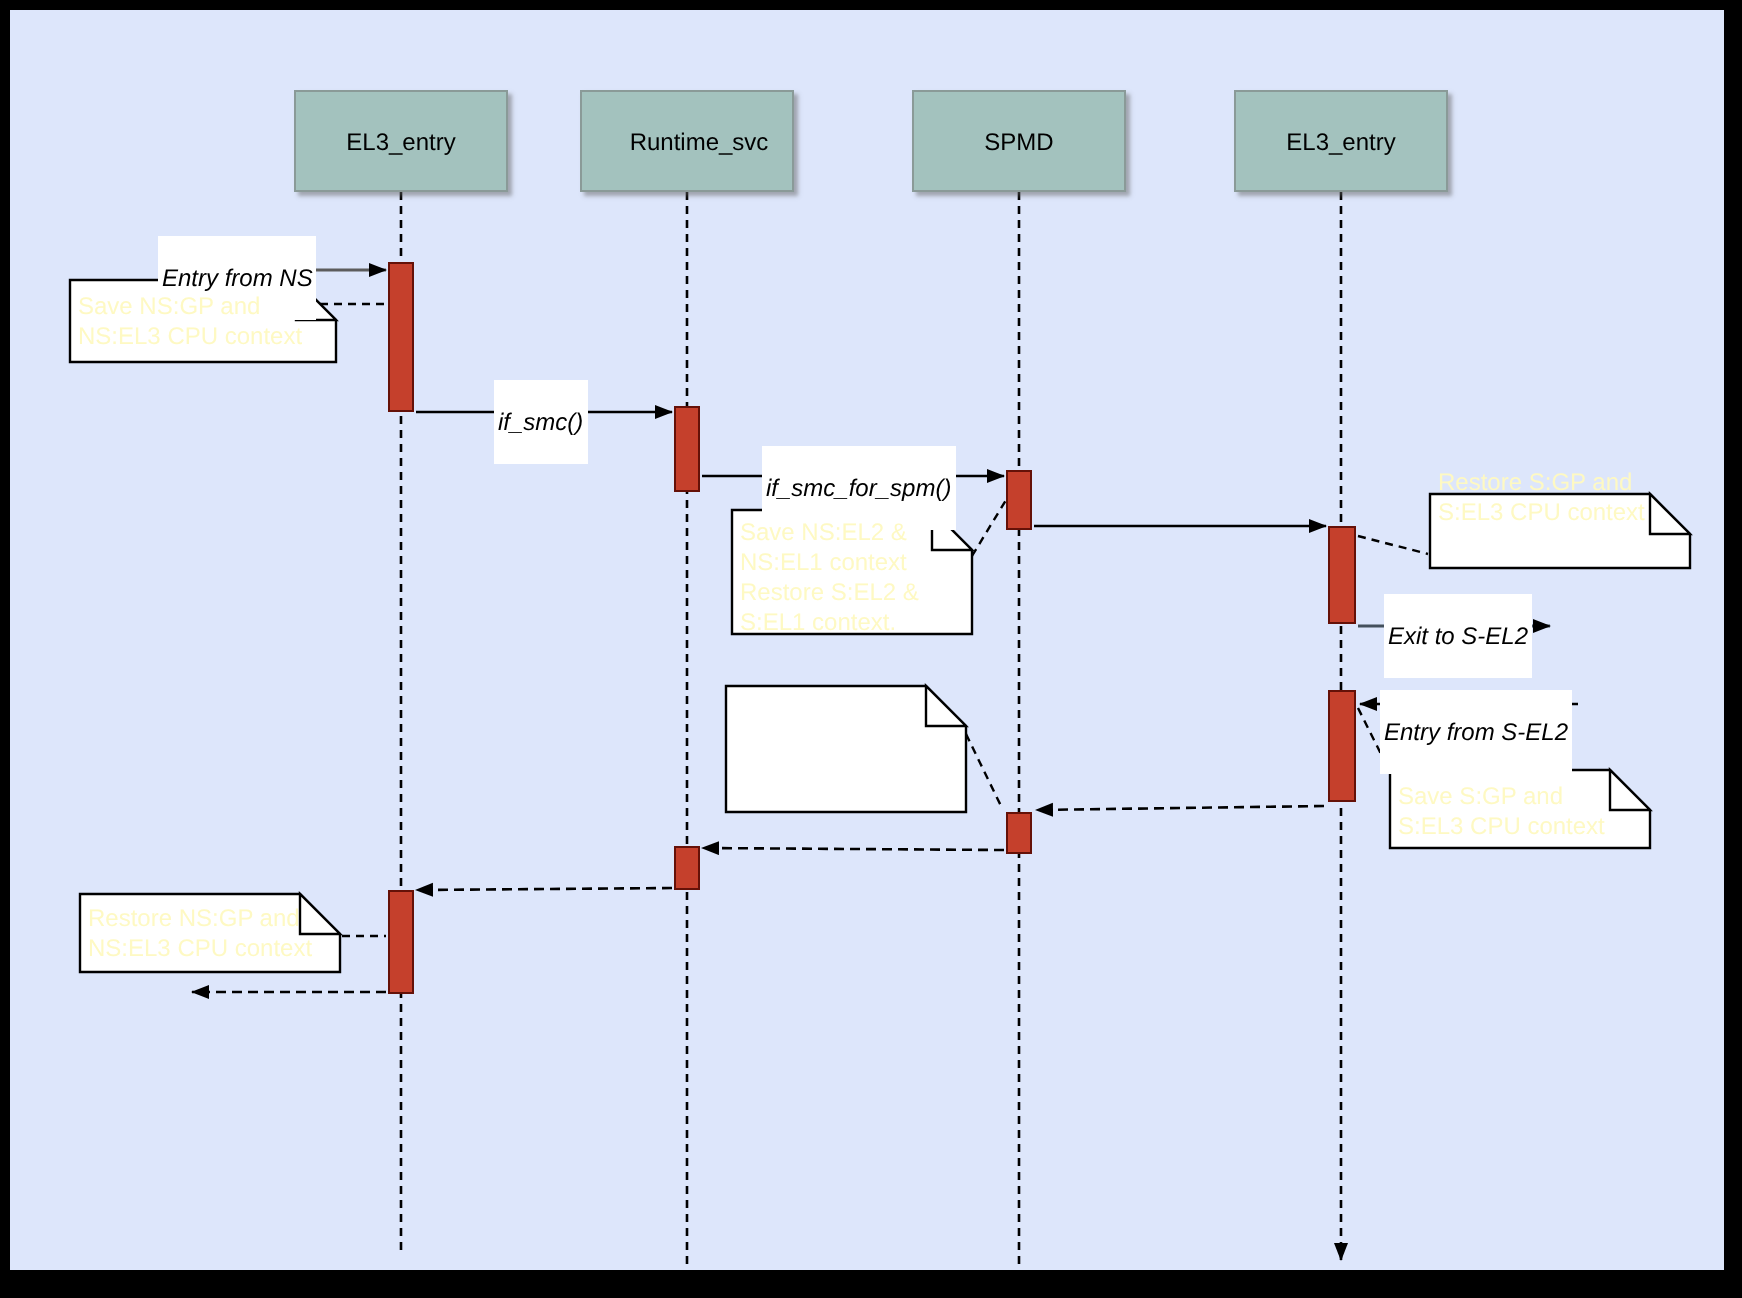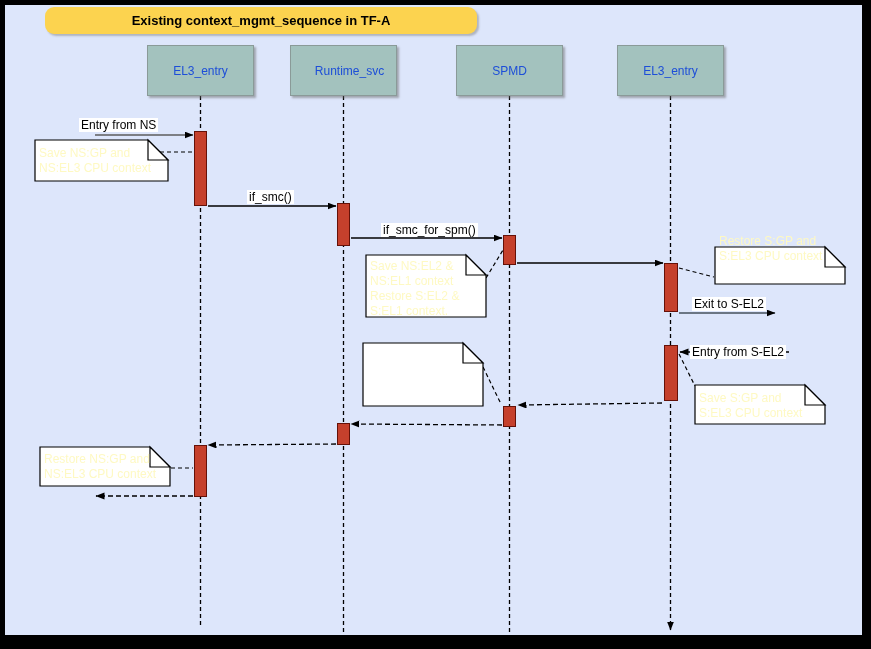--- a/index.html
+++ b/index.html
@@ -27,33 +27,33 @@
     background:var(--title-fill);border-radius:9px;
     display:flex;align-items:center;justify-content:center;
     font-size:13px;font-weight:bold;color:#000;
     box-shadow:2px 2px 2px rgba(120,120,120,0.45);
     z-index:3;
   }
   .lifeline-header{
     top:45px;width:107px;height:51px;
     background:var(--lifeline-fill);border:1px solid #8a9a98;
     display:flex;align-items:center;justify-content:center;
-    font-size:12px;color:#1d4ed8;
+    font-size:12px;color:#000000;
     box-shadow:2px 2px 2px rgba(100,100,100,0.5);
     box-sizing:border-box;z-index:3;
   }
   svg#connector-layer{position:absolute;left:0;top:0;z-index:2;}
   .activation{
     background:var(--activation-fill);
     border:1.5px solid var(--activation-border);
     box-sizing:border-box;z-index:4;
   }
   .msg-label{
     font-size:12px;color:#000;background:var(--background);
-    background:#fff;padding:0 2px;white-space:nowrap;z-index:5;line-height:14px;
+    background:#fff;padding:14px 2px;white-space:nowrap;z-index:5;line-height:14px;font-style:italic;
   }
   .note-text{
     font-size:12px;line-height:15px;color:#fef9c3;z-index:5;
     padding:2px 0 0 4px;white-space:nowrap;
   }
 </style>
 </head>
 <body>
 
 <div id="canvas">
@@ -104,23 +104,20 @@
       <path d="M463,343 L463,363 L483,363 Z"></path>
 
       <path d="M695,385 L805,385 L825,405 L825,424 L695,424 Z"></path>
       <path d="M805,385 L805,405 L825,405 Z"></path>
 
       <path d="M40,447 L150,447 L170,467 L170,486 L40,486 Z"></path>
       <path d="M150,447 L150,467 L170,467 Z"></path>
     </g>
   </svg>
 
-  <div class="abs" id="title-banner">
-    <span>Existing context_mgmt_sequence in TF-A</span>
-  </div>
 
   <div class="abs lifeline-header" style="left:147px;">
     <span>EL3_entry</span>
   </div>
   <div class="abs lifeline-header" style="left:290px;padding-left:12px;">
     <span>Runtime_svc</span>
   </div>
   <div class="abs lifeline-header" style="left:456px;">
     <span>SPMD</span>
   </div>

